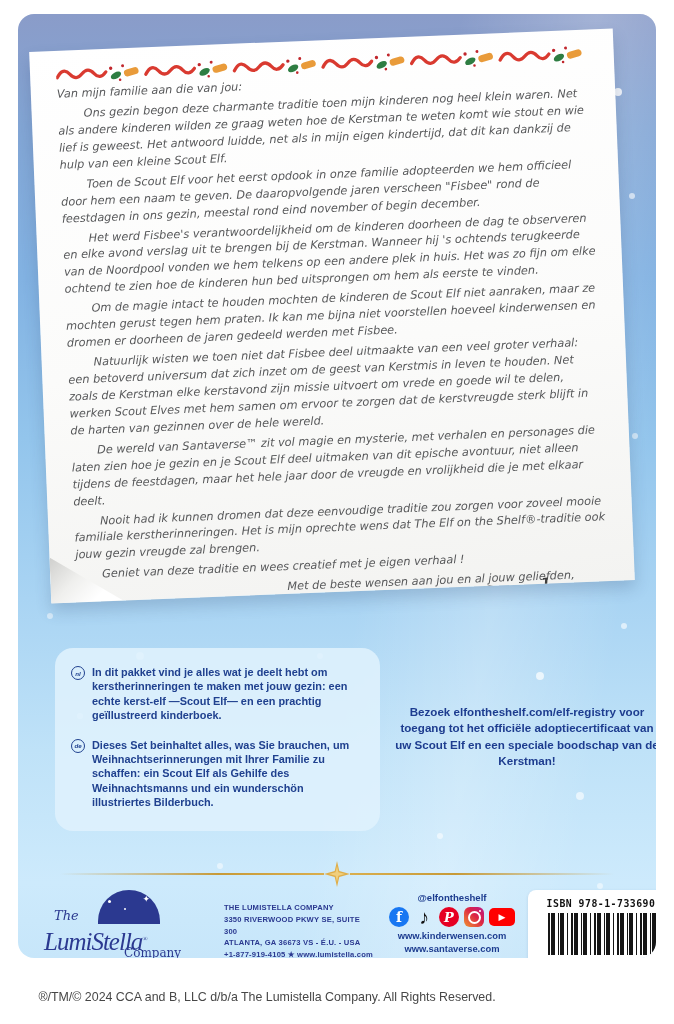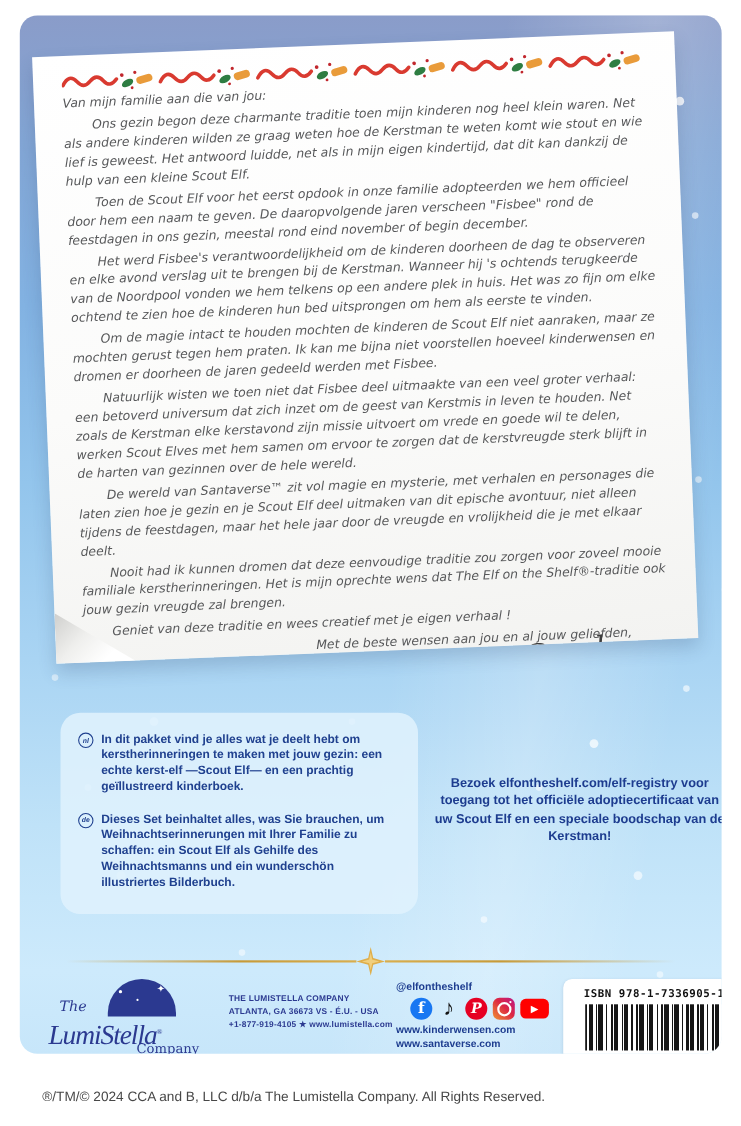--- a/index.html
+++ b/index.html
@@ -93,24 +93,24 @@
   }
   .arch .spark{position:absolute;color:#fff;font-size:9px;right:10px;top:4px;}
   .arch .dot1,.arch .dot2{position:absolute;background:#fff;border-radius:50%;}
   .arch .dot1{width:3px;height:3px;left:10px;top:10px;}
   .arch .dot2{width:2px;height:2px;left:26px;top:18px;}
   .logo .the{position:absolute;left:14px;top:18px;font-family:"DejaVu Serif",serif;font-style:italic;font-size:13px;}
   .logo .name{position:absolute;left:4px;top:38px;font-family:Liberation Serif, serif;font-style:italic;font-size:25px;letter-spacing:-1px;}
   .logo .reg{font-size:7px;vertical-align:super;}
   .logo .company{position:absolute;left:84px;top:56px;font-family:"DejaVu Serif",serif;font-size:12px;}
   .address{
-    flex:0 0 auto;width:150px;margin-left:8px;margin-top:12px;
+    flex:0 0 auto;width:150px;margin-left:24px;margin-top:12px;
     color:#2b3990;font-size:7.6px;font-weight:700;line-height:1.55;letter-spacing:.2px;
   }
-  .social{flex:0 0 auto;width:152px;margin-left:2px;margin-top:2px;color:#1d3c8f;}
+  .social{flex:0 0 auto;width:152px;text-align:center;margin-left:2px;margin-top:2px;color:#1d3c8f;}
   .handle{font-size:9.6px;font-weight:800;}
   .icons{display:flex;justify-content:center;align-items:center;gap:5px;margin:4px 0 3px;}
   .ic{width:20px;height:20px;border-radius:50%;display:flex;align-items:center;justify-content:center;box-sizing:border-box;}
   .ic.fb{background:#1877f2;color:#fff;font-weight:700;font-size:14px;font-family:"DejaVu Serif",serif;}
   .ic.tk{background:transparent;color:#111;font-size:20px;}
   .ic.pin{background:#e60023;color:#fff;font-weight:700;font-size:13px;font-family:"DejaVu Serif",serif;font-style:italic;}
   .ic.ig{border-radius:6px;background:linear-gradient(45deg,#f09433,#dc2743 55%,#bc1888);position:relative;}
   .ic.ig .lens{width:9px;height:9px;border:2px solid #fff;border-radius:50%;}
   .ic.ig .fl{position:absolute;right:3px;top:3px;width:2px;height:2px;background:#fff;border-radius:50%;}
   .ic.yt{width:26px;height:18px;border-radius:5px;background:#ff0000;color:#fff;font-size:9px;}
@@ -208,20 +208,21 @@
         <span class="dot1"></span>
           <span class="dot2"></span>
       </div>
       <span class="the">The</span>
       <span class="name"><span>LumiStella</span><span class="reg">®</span></span>
       <span class="company">Company</span>
     </div>
 
     <div class="address">
       <div>THE LUMISTELLA COMPANY</div>
+      <div>3350 RIVERWOOD PKWY SE, SUITE 300</div>
       <div>ATLANTA, GA 36673  VS - É.U. - USA</div>
       <div>+1-877-919-4105  ★  www.lumistella.com</div>
     </div>
 
     <div class="social">
       <div class="handle">@elfontheshelf</div>
       <div class="icons">
         <span class="ic fb">f</span>
         <span class="ic tk">♪</span>
         <span class="ic pin">P</span>

